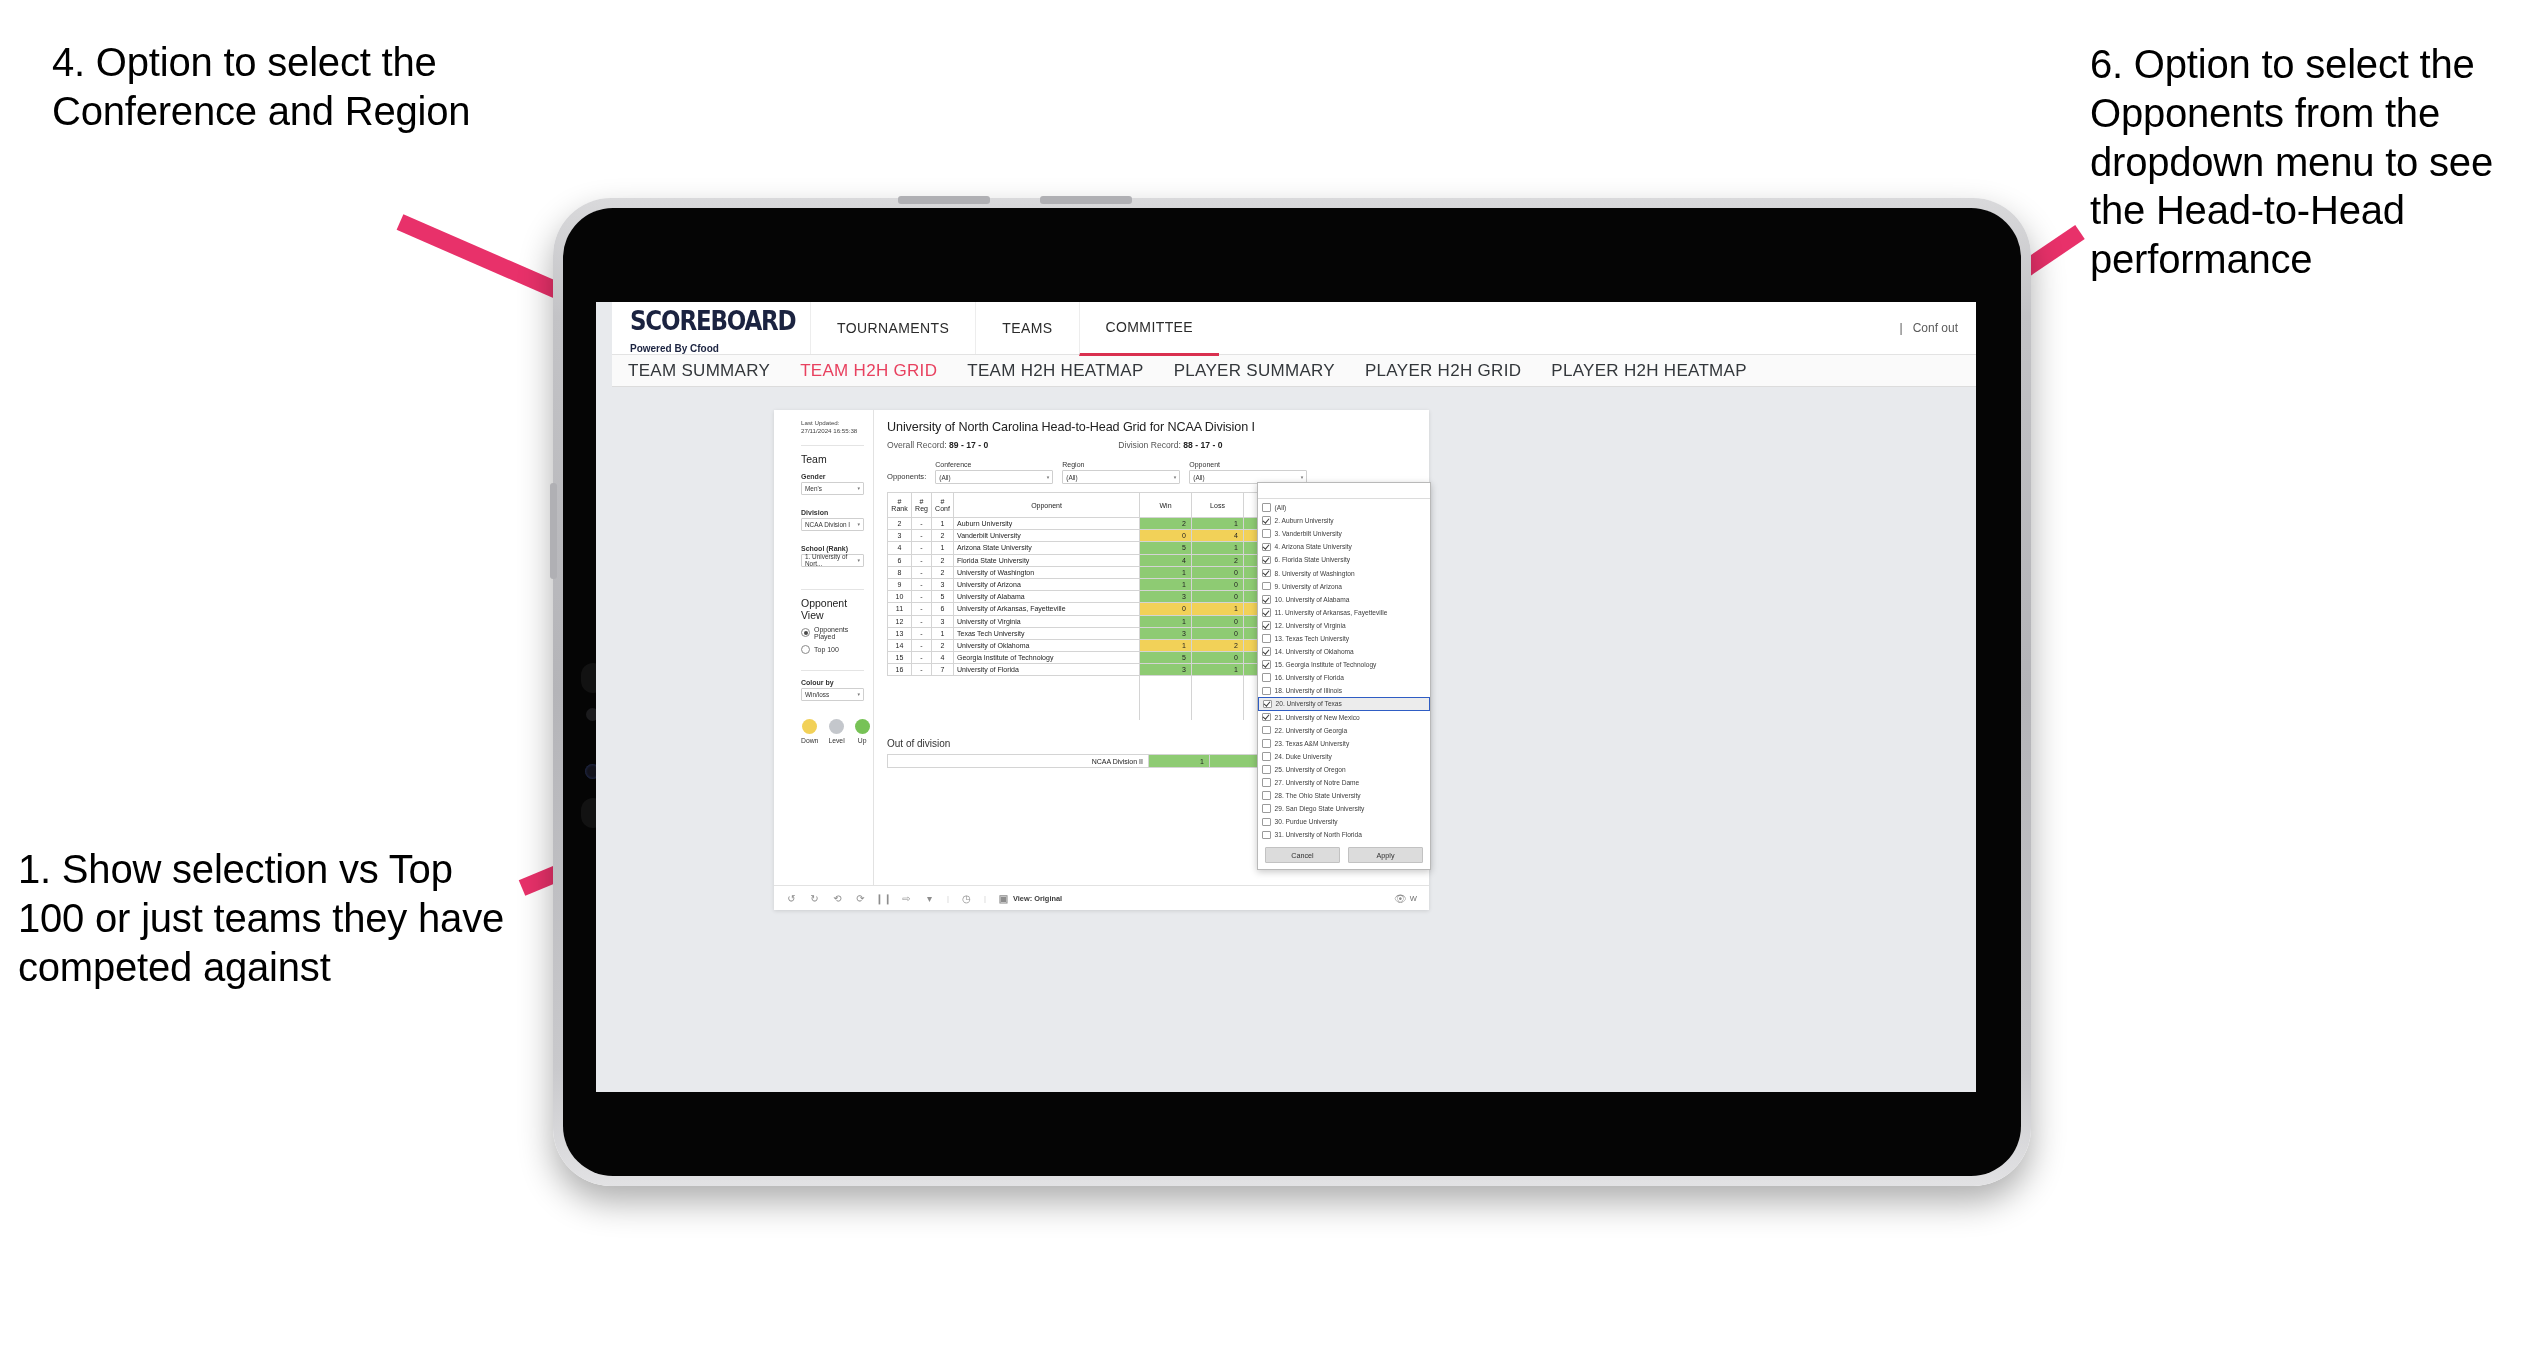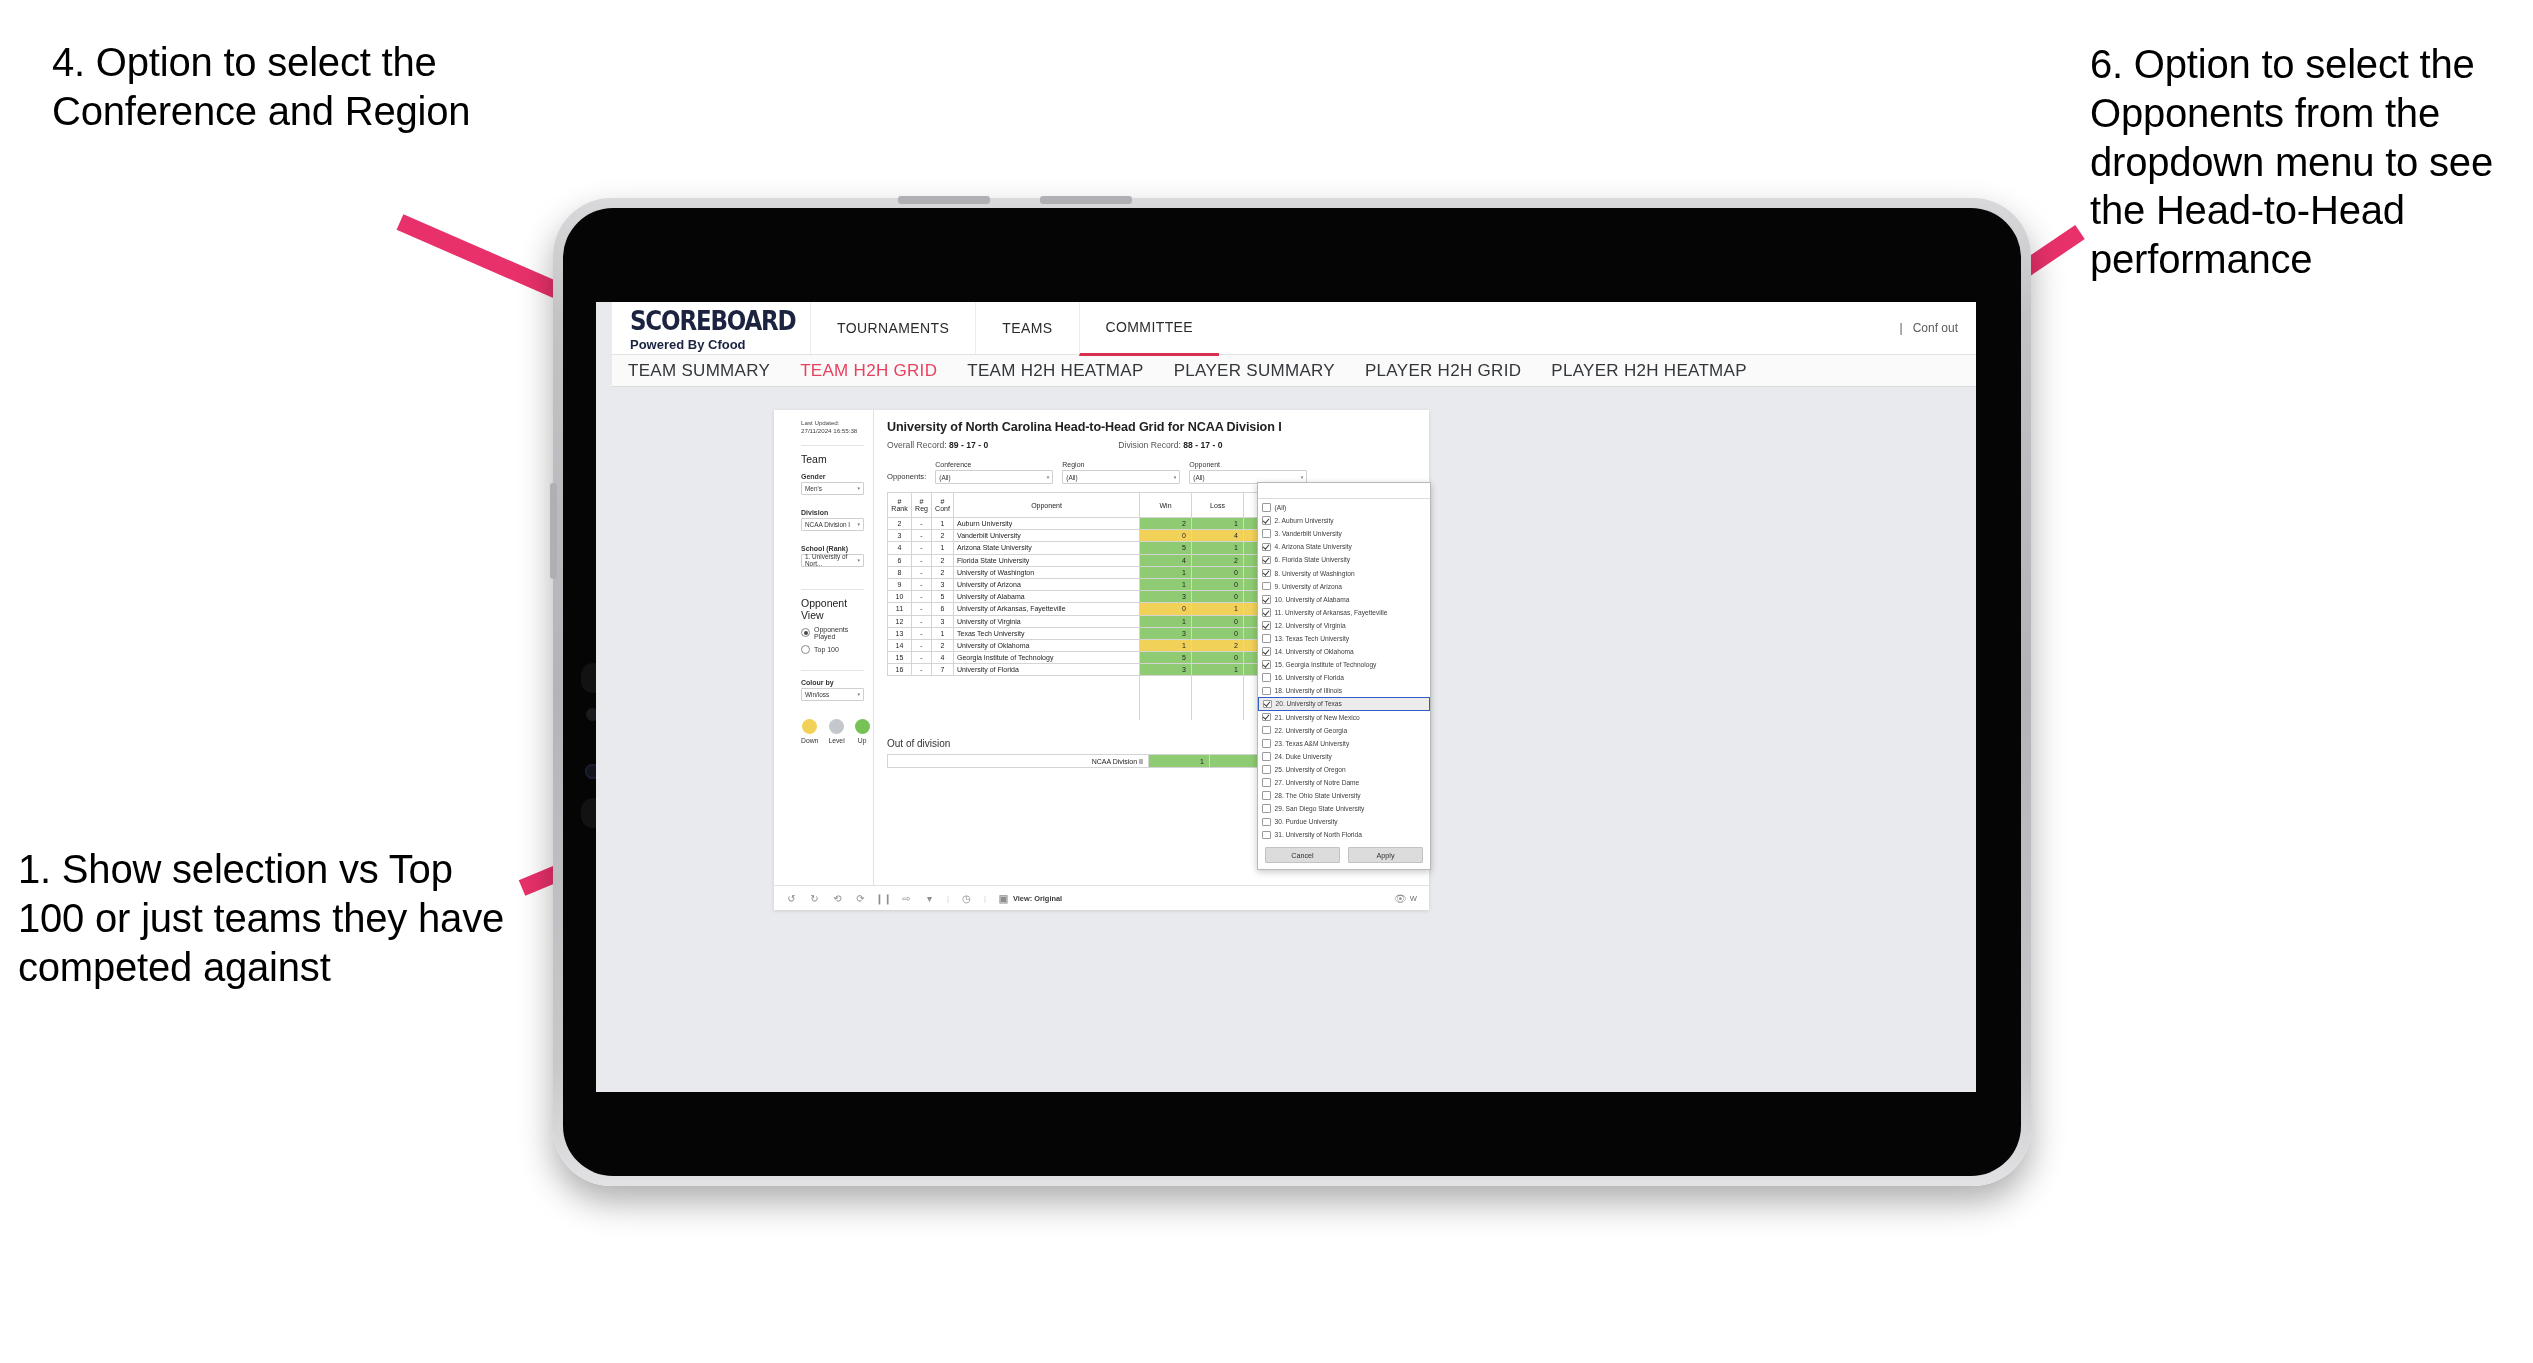--- a/index.html
+++ b/index.html
@@ -37,21 +37,21 @@
   #btn-left{left:-3px;top:285px;width:7px;height:96px;}
 
   
   #app{position:absolute;left:16px;top:0;width:1380px;height:790px;background:#e8eaed;}
   #topbar{height:52px;background:#fff;display:flex;align-items:stretch;
           border-bottom:1px solid #e3e3e3;}
   #logo-wrap{padding:6px 0 0 18px;width:180px;}
   #logo{font-family:"DejaVu Sans",sans-serif;font-weight:bold;font-size:23px;
         letter-spacing:-1.2px;color:#1b2340;line-height:1;
         transform:scaleY(1.15);transform-origin:left top;}
-  #logo-sub{font-size:13px;color:#1b2340;margin-top:6px;font-weight:bold;}
+  #logo-sub{font-size:10px;color:#1b2340;margin-top:12px;font-weight:bold;}
   .topnav{display:flex;align-items:center;}
   .topnav-item{padding:0 26px;height:52px;display:flex;align-items:center;
         font-size:14px;color:#2b2b2b;letter-spacing:.4px;cursor:pointer;
         border-left:1px solid #ededed;}
   .topnav-item.active{border-bottom:3px solid #d9304f;}
   #topbar-right{margin-left:auto;display:flex;align-items:center;
         padding-right:34px;gap:10px;font-size:12px;color:#5b5b5b;}
   #subnav{height:31px;background:#fafafa;border-bottom:1px solid #dcdcdc;
           display:flex;align-items:center;padding-left:16px;gap:30px;}
   .subnav-item{font-size:17px;color:#33373b;letter-spacing:.3px;cursor:pointer;}
@@ -76,21 +76,21 @@
   .radio-row{display:flex;align-items:center;gap:4px;margin-top:5px;font-size:7px;color:#333;}
   .radio{width:7px;height:7px;border-radius:50%;border:1px solid #8a8a8a;
          background:#fff;position:relative;flex:none;}
   .radio.on::after{content:"";position:absolute;left:1.5px;top:1.5px;width:4px;height:4px;
          border-radius:50%;background:#4a4a4a;}
   .legend{display:flex;gap:10px;margin-top:18px;}
   .legend-item{text-align:center;font-size:6.8px;color:#333;}
   .dot{width:15px;height:15px;border-radius:50%;margin:0 auto 3px auto;}
 
   #main{flex:1;padding:10px 10px 0 13px;box-sizing:border-box;position:relative;min-width:0;}
-  #viz-title{font-size:12.6px;color:#222;font-weight:bold;letter-spacing:-.1px;}
+  #viz-title{font-size:12.6px;color:#222;font-weight:normal;letter-spacing:-.1px;}
   #records{display:flex;margin-top:6px;font-size:8.6px;color:#555;}
   #records b{color:#222;}
   #rec-div{margin-left:130px;}
   #filters{display:flex;align-items:flex-end;gap:9px;margin-top:11px;}
   .filt{display:flex;flex-direction:column;}
   .filt-label{font-size:7px;color:#333;margin-bottom:2px;}
   .filt .sel{width:118px;height:14px;}
   #opp-lbl{font-size:7.6px;color:#333;padding-bottom:3px;}
 
   table{border-collapse:collapse;margin-top:8px;font-size:7px;color:#222;

